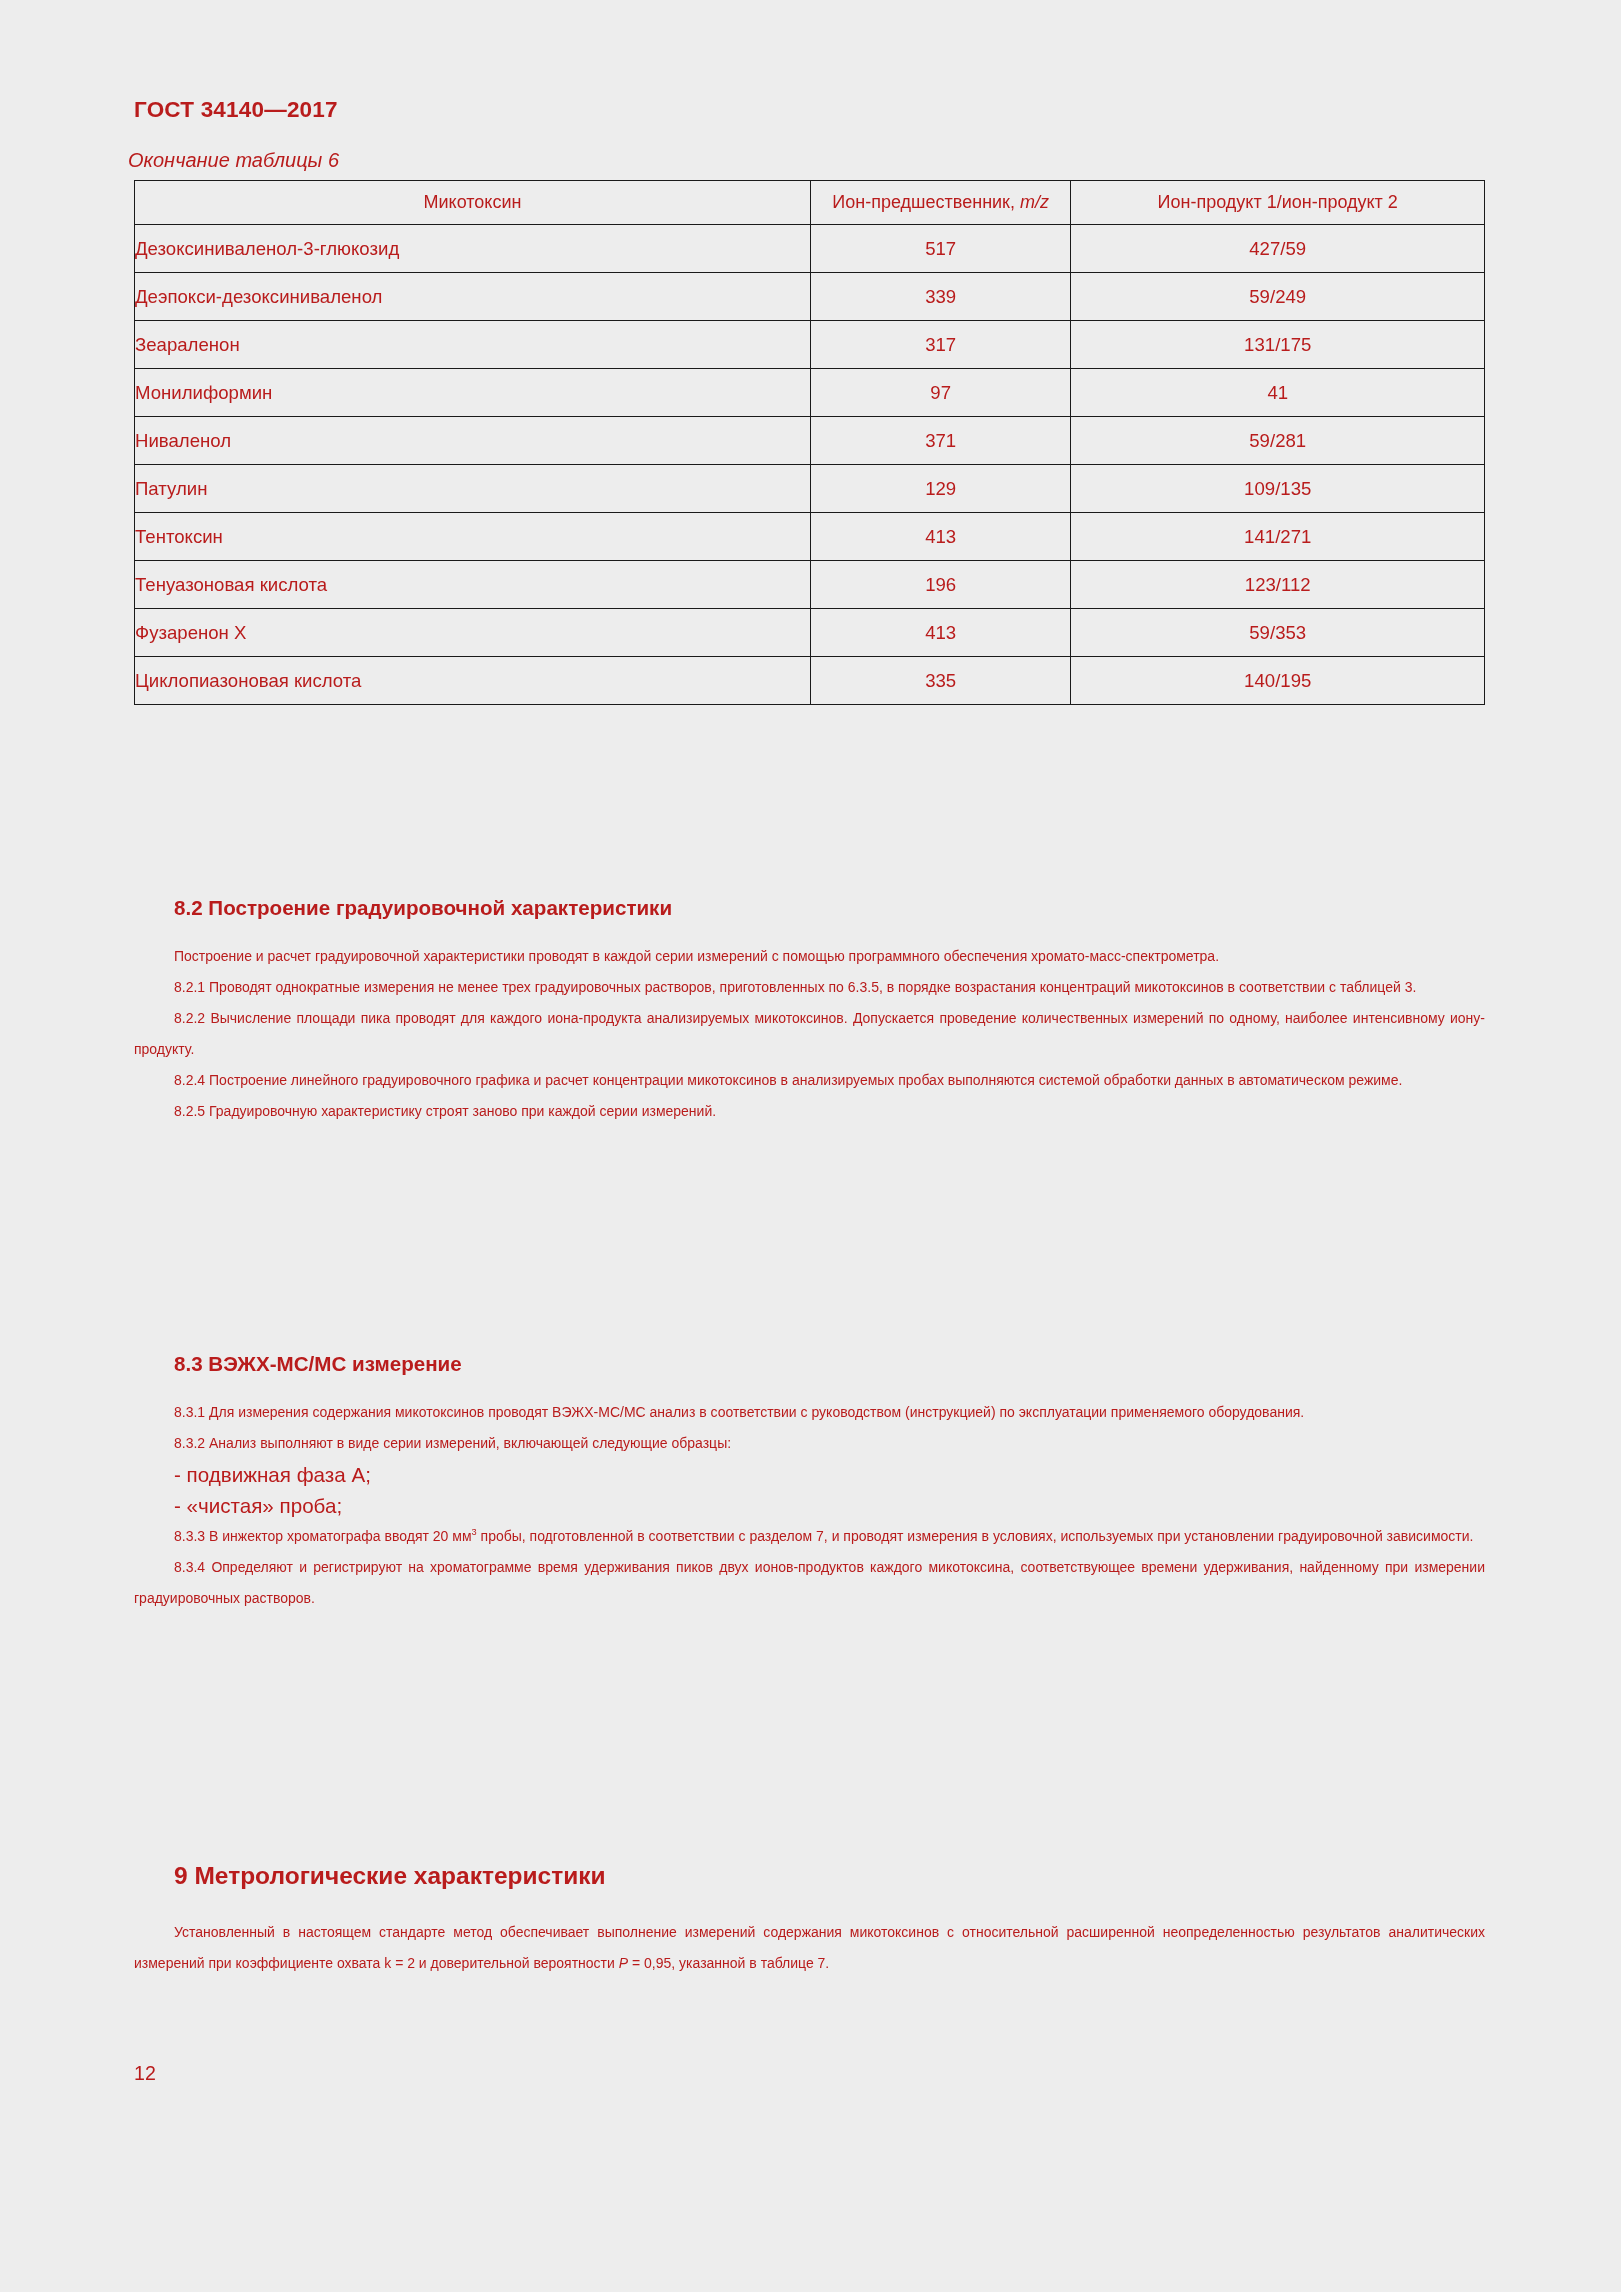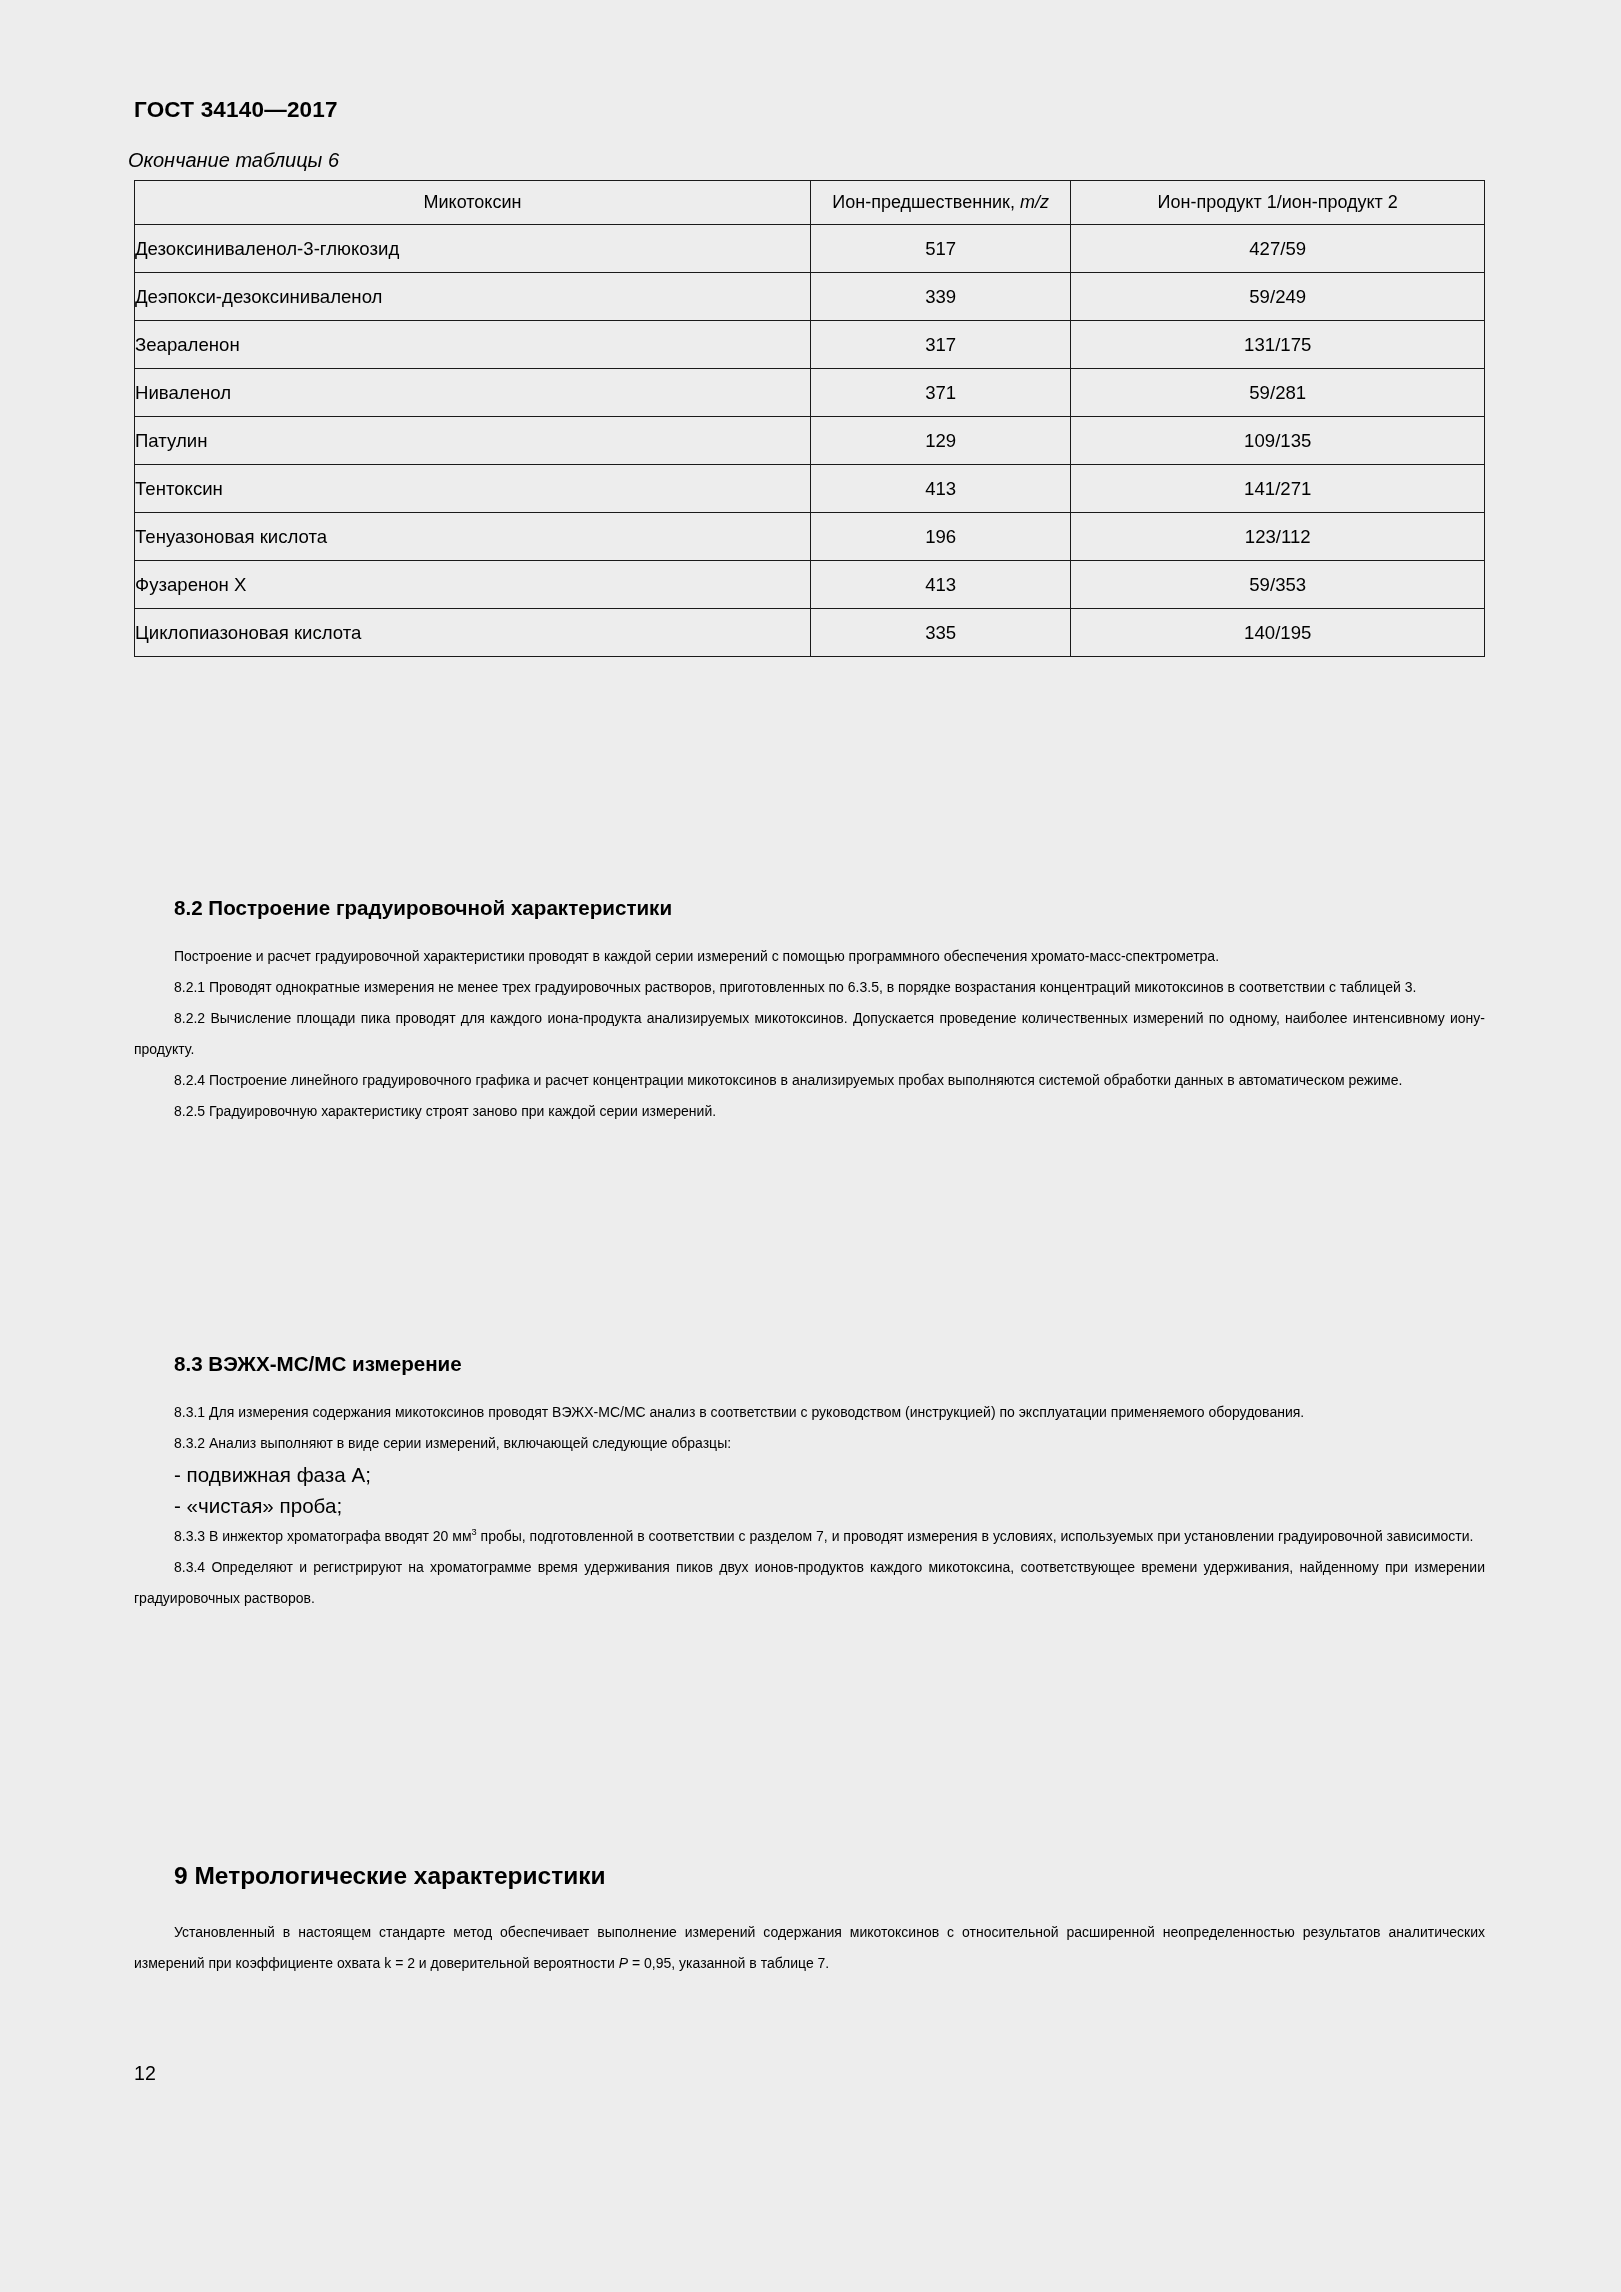--- a/index.html
+++ b/index.html
@@ -6,21 +6,21 @@
     margin: 0;
     padding: 0;
     background: #ededed;
   }
   .page {
     position: relative;
     width: 1621px;
     height: 2293px;
     background: #ededed;
     font-family: "Liberation Sans", sans-serif;
-    color: #000000;
+    color: #b91c1c;
     overflow: hidden;
     box-sizing: border-box;
   }
 
   
   .doc-header {
     position: absolute;
     left: 134px;
     top: 97px;
     font-size: 22.5px;
@@ -134,20 +134,25 @@
       </tr>
       <tr>
         <td class="cell-name">Деэпокси-дезоксиниваленол</td>
         <td class="cell-num">339</td>
         <td class="cell-num">59/249</td>
       </tr>
       <tr>
         <td class="cell-name">Зеараленон</td>
         <td class="cell-num">317</td>
         <td class="cell-num">131/175</td>
+      </tr>
+      <tr>
+        <td class="cell-name">Монилиформин</td>
+        <td class="cell-num">97</td>
+        <td class="cell-num">41</td>
       </tr>
       <tr>
         <td class="cell-name">Ниваленол</td>
         <td class="cell-num">371</td>
         <td class="cell-num">59/281</td>
       </tr>
       <tr>
         <td class="cell-name">Патулин</td>
         <td class="cell-num">129</td>
         <td class="cell-num">109/135</td>

